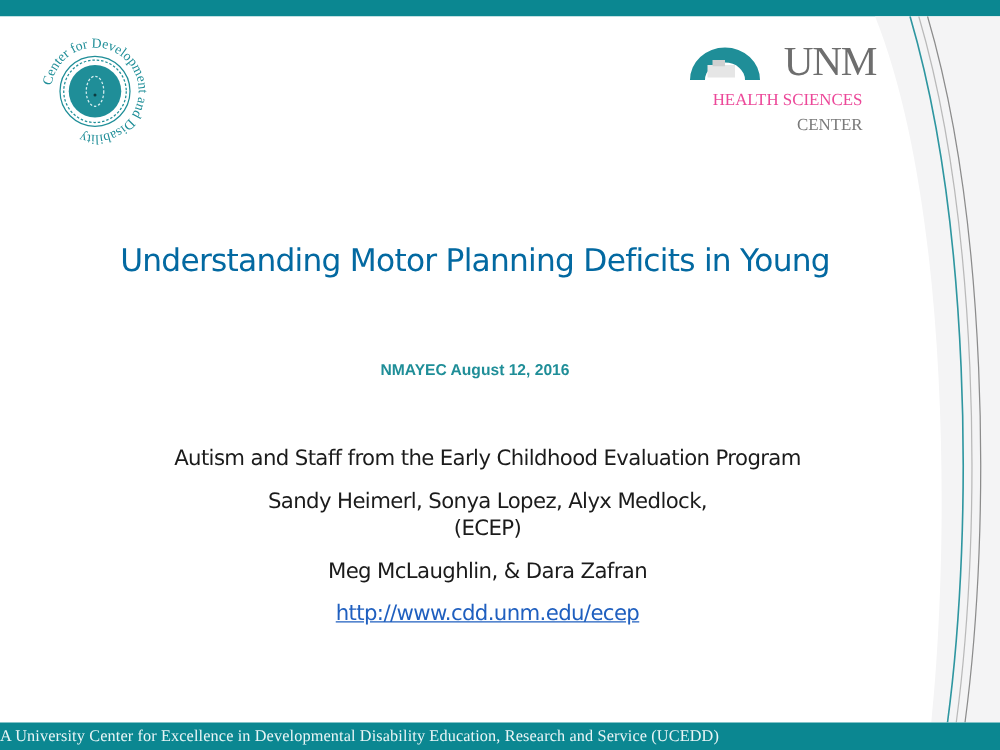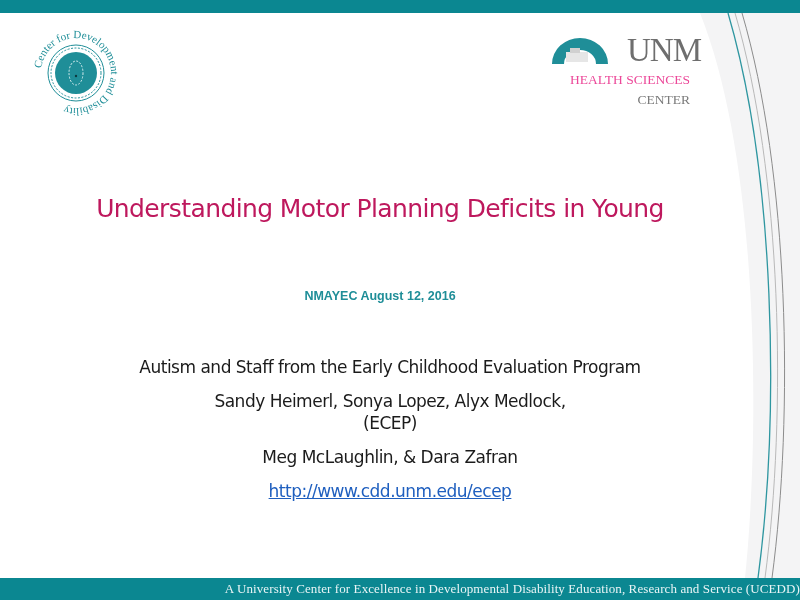--- a/index.html
+++ b/index.html
@@ -1,26 +1,26 @@
 <!DOCTYPE html>
 <html><head>
   <meta charset="utf-8">
   <style>
     html, body { margin: 0; padding: 0; }
     body { width: 800px; height: 600px; position: relative; overflow: hidden; background: #ffffff; font-family: "Liberation Sans", sans-serif; }
     .top-bar { position: absolute; left: 0; top: 0; width: 800px; height: 13px; background: #0b8791; }
-    .bottom-bar { position: absolute; left: 0; bottom: 0; width: 800px; height: 22px; background: #0b8791; display: flex; align-items: center; justify-content: flex-end; }
+    .bottom-bar { position: absolute; left: 0; bottom: 0; width: 800px; height: 22px; background: #0b8791; display: flex; align-items: center; justify-content: flex-start; }
     .bottom-bar span { color: #e9f5f6; font-family: "Liberation Serif", serif; font-size: 13px; letter-spacing: 0.1px; white-space: nowrap; }
     .swoosh { position: absolute; left: 0; top: 13px; width: 800px; height: 565px; }
     .cdd-logo { position: absolute; left: 30px; top: 30px; width: 92px; height: 86px; }
     .unm-logo { position: absolute; left: 550px; top: 34px; width: 140px; height: 74px; }
     .unm-word { position: absolute; left: 64px; top: -2px; font-family: "Liberation Serif", serif; font-size: 33px; color: #6e6e6e; letter-spacing: -1px; margin-left: 13px; }
     .unm-hs { position: absolute; left: 3px; top: 38px; width: 137px; text-align: right; font-family: "Liberation Serif", serif; font-size: 13.5px; color: #ec4899; line-height: 16px; white-space: nowrap; }
     .unm-center { position: absolute; left: 3px; top: 58px; width: 137px; text-align: right; font-family: "Liberation Serif", serif; font-size: 13.5px; color: #7a7a7a; line-height: 16px; }
-    .title { position: absolute; left: 60px; top: 193px; width: 640px; text-align: center; color: #be185d; font-size: 25px; line-height: 32px; font-family: "DejaVu Sans", sans-serif; letter-spacing: -0.6px; }
+    .title { position: absolute; left: 60px; top: 193px; width: 640px; text-align: center; color: #0369a1; font-size: 25px; line-height: 32px; font-family: "DejaVu Sans", sans-serif; letter-spacing: -0.6px; }
     .subtitle { position: absolute; left: 60px; top: 289px; width: 640px; text-align: center; color: #1f8e98; font-size: 12.5px; font-weight: bold; font-family: "Liberation Sans", sans-serif; }
     .body-block { position: absolute; left: 90px; top: 356px; width: 600px; text-align: center; color: #1b1b1b; font-family: "DejaVu Sans", sans-serif; font-size: 17px; letter-spacing: -0.5px; }
     .body-block .line { line-height: 22px; }
     .body-block .names1 { margin-top: 12px; }
     .body-block .names2 { margin-top: 12px; }
     .body-block .link { margin-top: 12px; color: #1f5fbf; text-decoration: underline; cursor: pointer; }
   </style>
 </head>
 <body>
 

